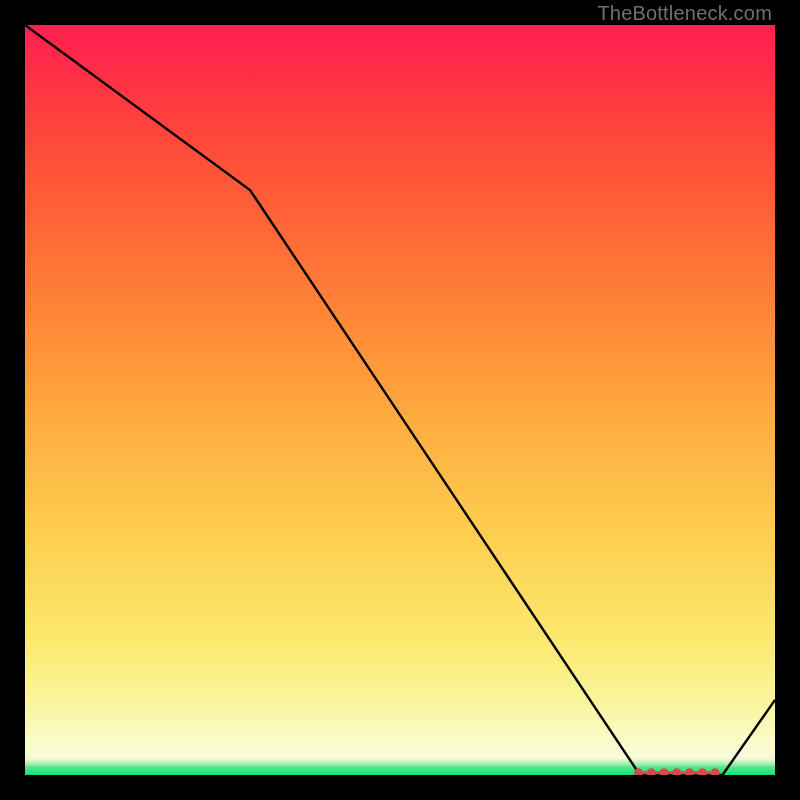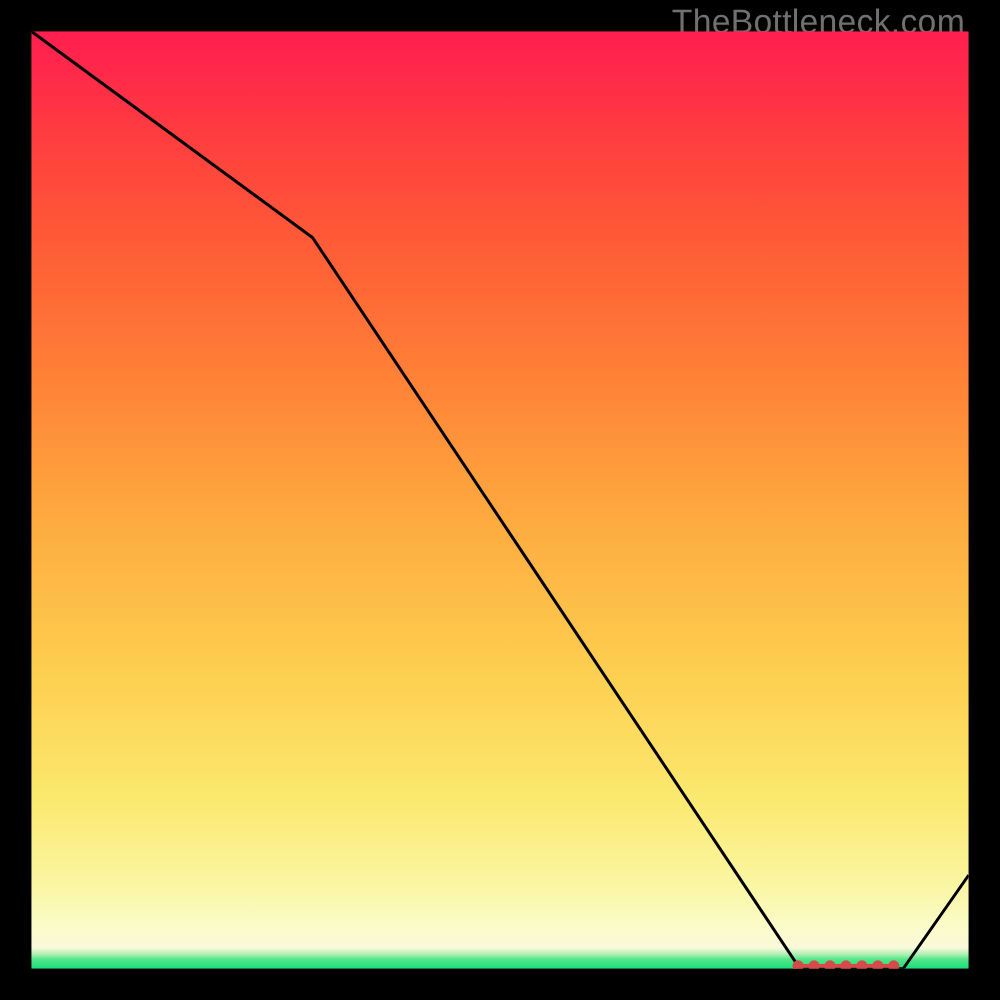--- a/index.html
+++ b/index.html
@@ -9,21 +9,21 @@
     background: #000;
     position: relative;
     font-family: Arial, Helvetica, sans-serif;
     overflow: hidden;
   }
   .attribution {
     position: absolute;
     top: 2px;
     right: 28px;
     color: #707070;
-    font-size: 27px;
+    font-size: 20px;
     font-weight: 400;
     letter-spacing: 0.2px;
   }
   .plot-area {
     position: absolute;
     left: 25px;
     top: 25px;
     width: 750px;
     height: 750px;
   }

